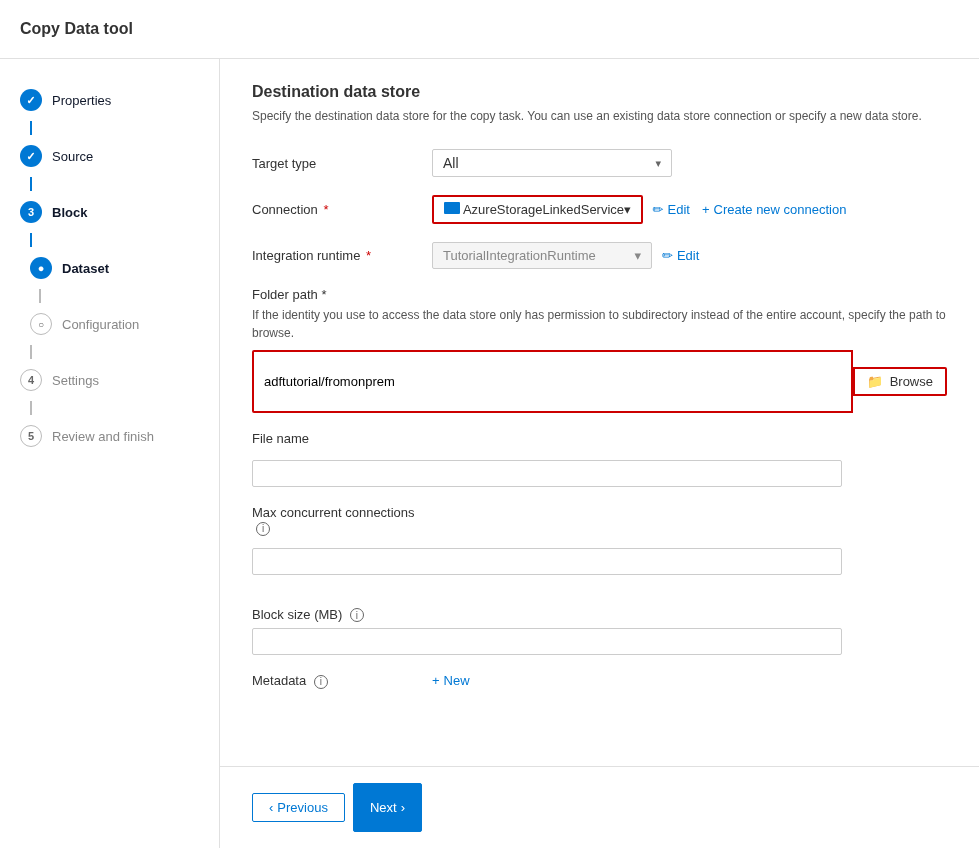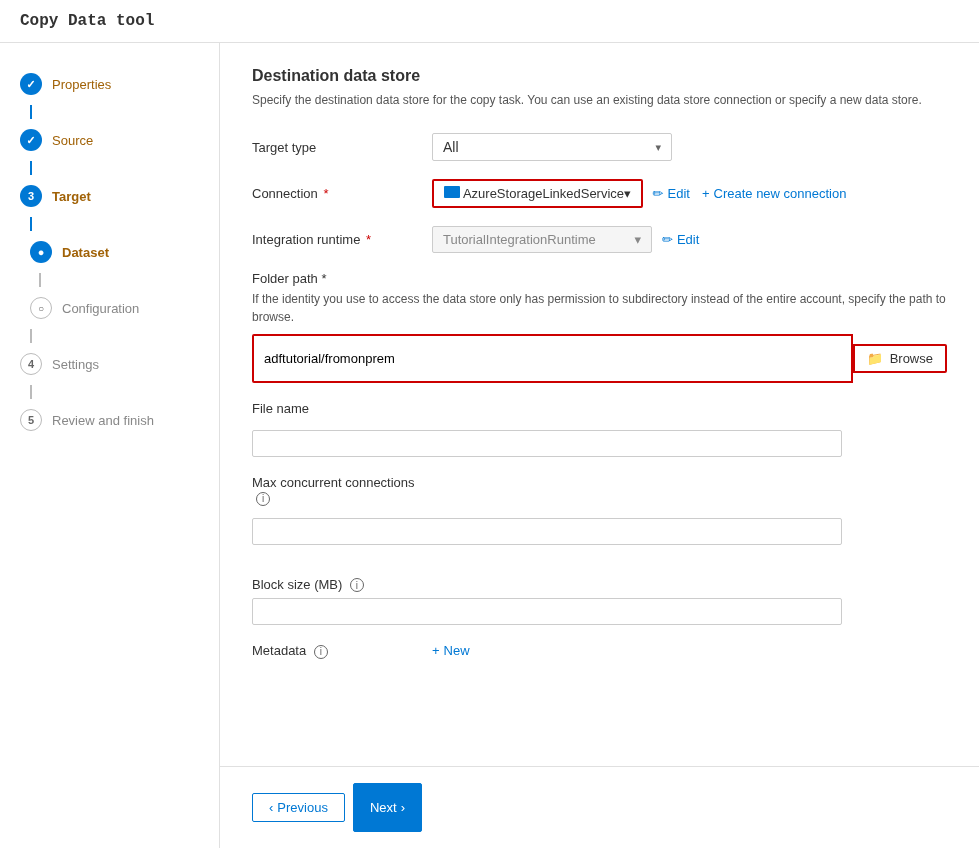--- a/index.html
+++ b/index.html
@@ -1,35 +1,35 @@
 <!DOCTYPE html>
 <html><head>
   <meta charset="utf-8">
   <style>
     * { box-sizing: border-box; margin: 0; padding: 0; }
     body { font-family: 'Segoe UI', Arial, sans-serif; font-size: 13px; color: #333; background: #fff; width: 979px; height: 848px; overflow: hidden; }
 
     .app-container { display: flex; flex-direction: column; height: 848px; }
 
-    .app-header { padding: 12px 20px; border-bottom: 1px solid #e0e0e0; font-family: Liberation Mono, monospace; }
+    .app-header { padding: 20px 20px; border-bottom: 1px solid #e0e0e0; }
     .app-title { font-size: 16px; font-weight: 600; color: #333; }
 
     .main-content { display: flex; flex: 1; overflow: hidden; }
 
     
     .sidebar { width: 220px; border-right: 1px solid #e0e0e0; padding: 20px 0; background: #fff; }
     .sidebar-item { display: flex; align-items: center; padding: 10px 20px; cursor: pointer; position: relative; }
     .sidebar-item.active { font-weight: 600; }
     .sidebar-step-circle { width: 22px; height: 22px; border-radius: 50%; display: flex; align-items: center; justify-content: center; font-size: 11px; font-weight: 600; margin-right: 10px; flex-shrink: 0; }
     .sidebar-step-circle.completed { background: #0078d4; color: #fff; }
     .sidebar-step-circle.active { background: #0078d4; color: #fff; }
     .sidebar-step-circle.inactive { background: #fff; color: #666; border: 1.5px solid #bbb; }
     .sidebar-connector { width: 2px; height: 14px; background: #0078d4; margin-left: 30px; }
     .sidebar-connector.inactive { background: #bbb; }
-    .sidebar-label { font-size: 13px; color: #a16207; }
+    .sidebar-label { font-size: 13px; color: #0f172a; }
     .sidebar-item.active .sidebar-label { font-weight: 600; }
 
     
     .content-area { flex: 1; display: flex; flex-direction: column; overflow: hidden; }
     .content-body { flex: 1; padding: 24px 32px; overflow-y: auto; }
     .content-footer { padding: 16px 32px; border-top: 1px solid #e0e0e0; display: flex; align-items: center; gap: 8px; }
 
     .section-title { font-size: 16px; font-weight: 600; margin-bottom: 6px; }
     .section-description { font-size: 12px; color: #555; margin-bottom: 24px; line-height: 1.5; }
 
@@ -55,21 +55,21 @@
     
     .ir-row { display: flex; align-items: center; gap: 10px; }
     .select-disabled { background: #f5f5f5; border: 1px solid #ccc; padding: 5px 10px; border-radius: 2px; min-width: 220px; display: flex; align-items: flex-end; justify-content: space-between; }
     .select-disabled .select-text { color: #888; }
 
     
     .folder-section { margin-bottom: 18px; }
     .folder-label { font-size: 13px; font-weight: 400; margin-bottom: 4px; }
     .folder-desc { font-size: 12px; color: #555; margin-bottom: 8px; line-height: 1.5; }
     .folder-input-row { display: flex; align-items: center; gap: 0; }
-    .folder-input { border: 2px solid #cc0000; padding: 15px 10px; border-radius: 2px 0 0 2px; flex: 1; font-size: 13px; outline: none; }
+    .folder-input { border: 2px solid #cc0000; padding: 22px 10px; border-radius: 2px 0 0 2px; flex: 1; font-size: 13px; outline: none; }
     .browse-btn { display: flex; align-items: center; gap: 6px; border: 2px solid #cc0000; background: #fff; padding: 5px 12px; border-radius: 0 2px 2px 0; cursor: pointer; font-size: 13px; color: #333; }
 
     
     .simple-input { width: 100%; border: 1px solid #ccc; padding: 5px 10px; border-radius: 2px; font-size: 13px; outline: none; max-width: 590px; }
 
     
     .info-icon { display: inline-flex; align-items: center; justify-content: center; width: 14px; height: 14px; border-radius: 50%; border: 1px solid #666; color: #666; font-size: 10px; cursor: pointer; margin-left: 4px; }
 
     
     .metadata-row { display: flex; align-items: center; gap: 16px; }
@@ -99,21 +99,21 @@
       <div class="sidebar-connector"></div>
 
       <div class="sidebar-item">
         <div class="sidebar-step-circle completed">✓</div>
         <span class="sidebar-label">Source</span>
       </div>
       <div class="sidebar-connector"></div>
 
       <div class="sidebar-item active">
         <div class="sidebar-step-circle active">3</div>
-        <span class="sidebar-label">Target</span>
+        <span class="sidebar-label">Block</span>
       </div>
       <div class="sidebar-connector"></div>
 
       <div class="sidebar-item active" style="padding-left:30px;">
         <div class="sidebar-step-circle active" style="background:#0078d4;">●</div>
         <span class="sidebar-label">Dataset</span>
       </div>
       <div class="sidebar-connector inactive" style="margin-left:39px;"></div>
 
       <div class="sidebar-item" style="padding-left:30px;">

